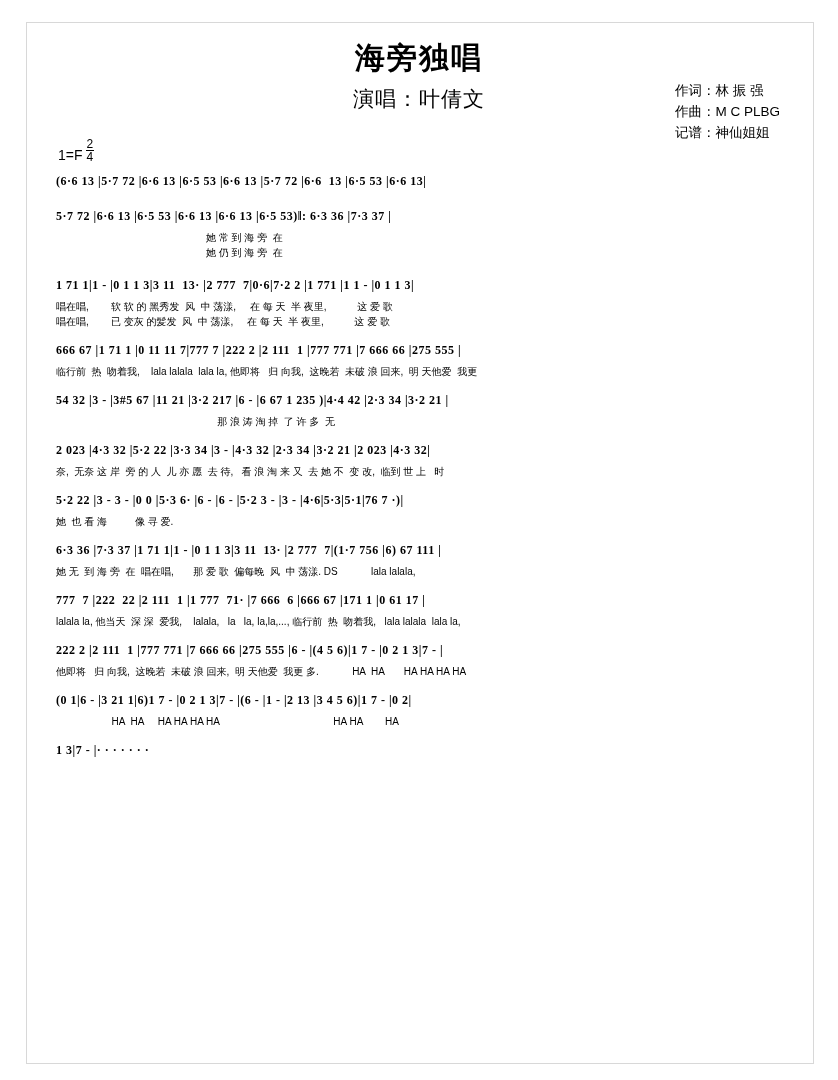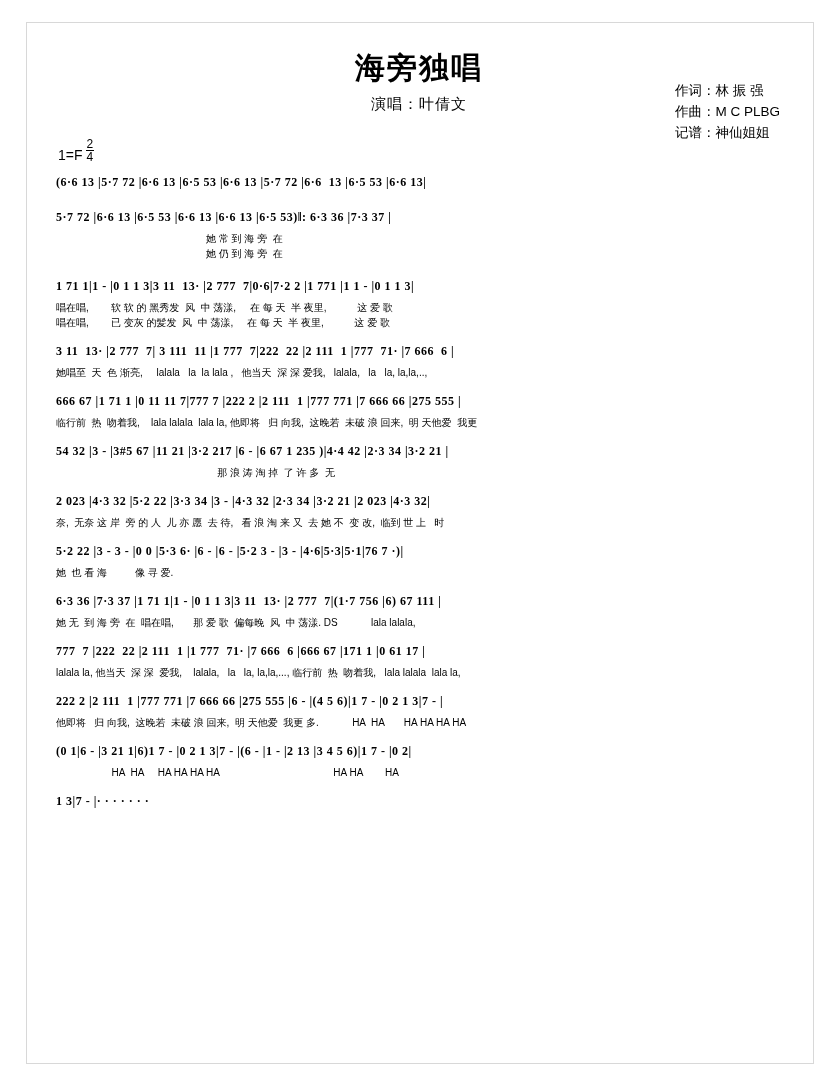--- a/index.html
+++ b/index.html
@@ -13,21 +13,21 @@
     font-family: "Liberation Serif", serif;
     color: #000;
     overflow: hidden;
   }
   .sheet {
     position: relative;
     width: 838px;
     height: 776px;
     background: #fff;
     box-sizing: border-box;
-    padding: 30px 30px 10px 30px;
+    padding: 20px 30px 10px 30px;
   }
   .sheet::before {
     content: "";
     position: absolute;
     left: 26px; top: 22px;
     width: 786px; height: 1040px;
     border: 1px solid #d8d8d8;
     pointer-events: none;
   }
 
@@ -35,21 +35,21 @@
   .title {
     text-align: center;
     font-size: 30px;
     font-weight: bold;
     letter-spacing: 2px;
     margin: 18px 0 6px 0;
     font-family: "Liberation Sans", sans-serif;
   }
   .singer {
     text-align: center;
-    font-size: 15px;
+    font-size: 21px;
     letter-spacing: 1px;
     margin-bottom: 2px;
     font-family: "Liberation Sans", sans-serif;
   }
   .credits {
     position: absolute;
     right: 58px;
     top: 80px;
     font-size: 13.5px;
     line-height: 21px;
@@ -144,24 +144,20 @@
     </div>
 
     <div class="spacer-sm"></div>
 
     <div class="line">
       <div class="notes">1 71 1|1 - |0 1 1 3|3 11  13· |2 777  7|0·6|7·2 2 |1 771 |1 1 - |0 1 1 3|</div>
       <div class="lyrics">唱在唱,        软 软 的 黑秀发  风  中 荡漾,     在 每 天  半 夜里,           这 爱 歌
 唱在唱,        已 变灰 的髪发  风  中 荡漾,     在 每 天  半 夜里,           这 爱 歌</div>
     </div>
 
-    <div class="line">
-      <div class="notes">3 11  13· |2 777  7| 3 111  11 |1 777  7|222  22 |2 111  1 |777  71· |7 666  6 |</div>
-      <div class="lyrics">她唱至  天  色 渐亮,     lalala   la  la lala ,   他当天  深 深 爱我,   lalala,   la   la, la,la,..,</div>
-    </div>
 
     <div class="line">
       <div class="notes">666 67 |1 71 1 |0 11 11 7|777 7 |222 2 |2 111  1 |777 771 |7 666 66 |275 555 |</div>
       <div class="lyrics">临行前  热  吻着我,    lala lalala  lala la, 他即将   归 向我,  这晚若  未破 浪 回来,  明 天他爱  我更</div>
     </div>
 
 
     <div class="line">
       <div class="notes">54 32 |3 - |3#5 67 |11 21 |3·2 217 |6 - |6 67 1 235 )|4·4 42 |2·3 34 |3·2 21 |</div>
       <div class="lyrics">                                                          那 浪 涛 淘 掉  了 许 多  无</div>

